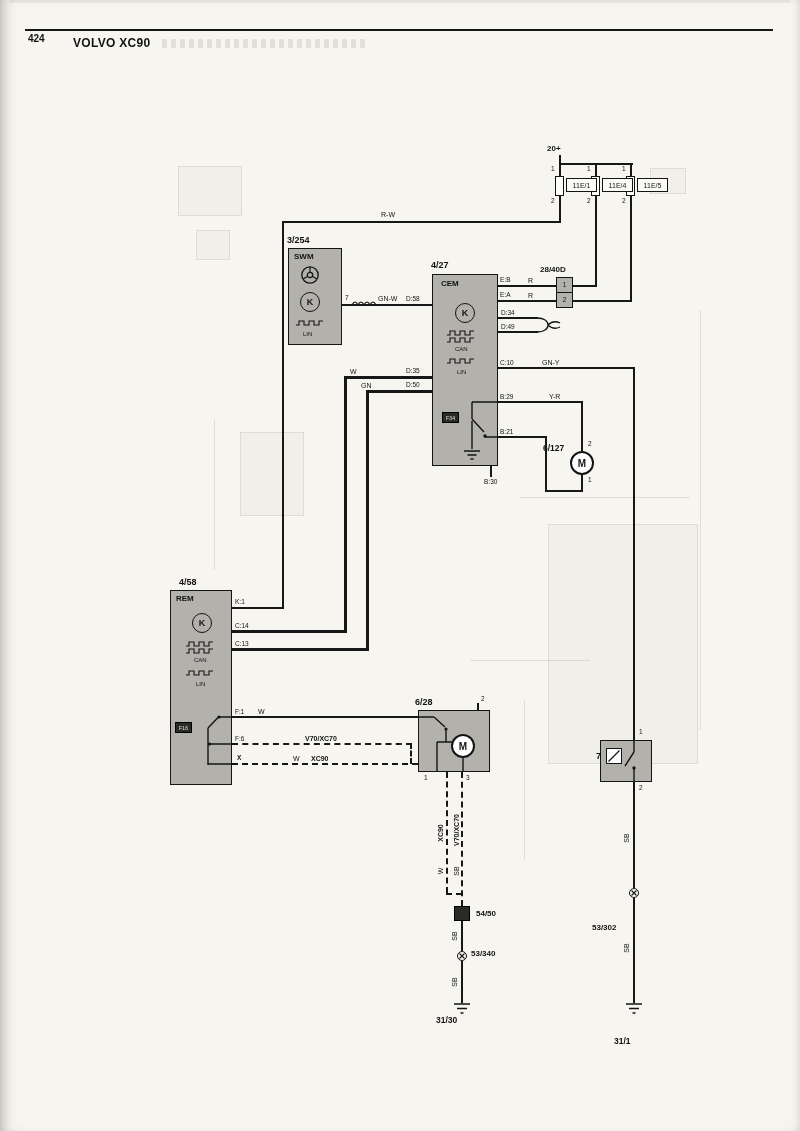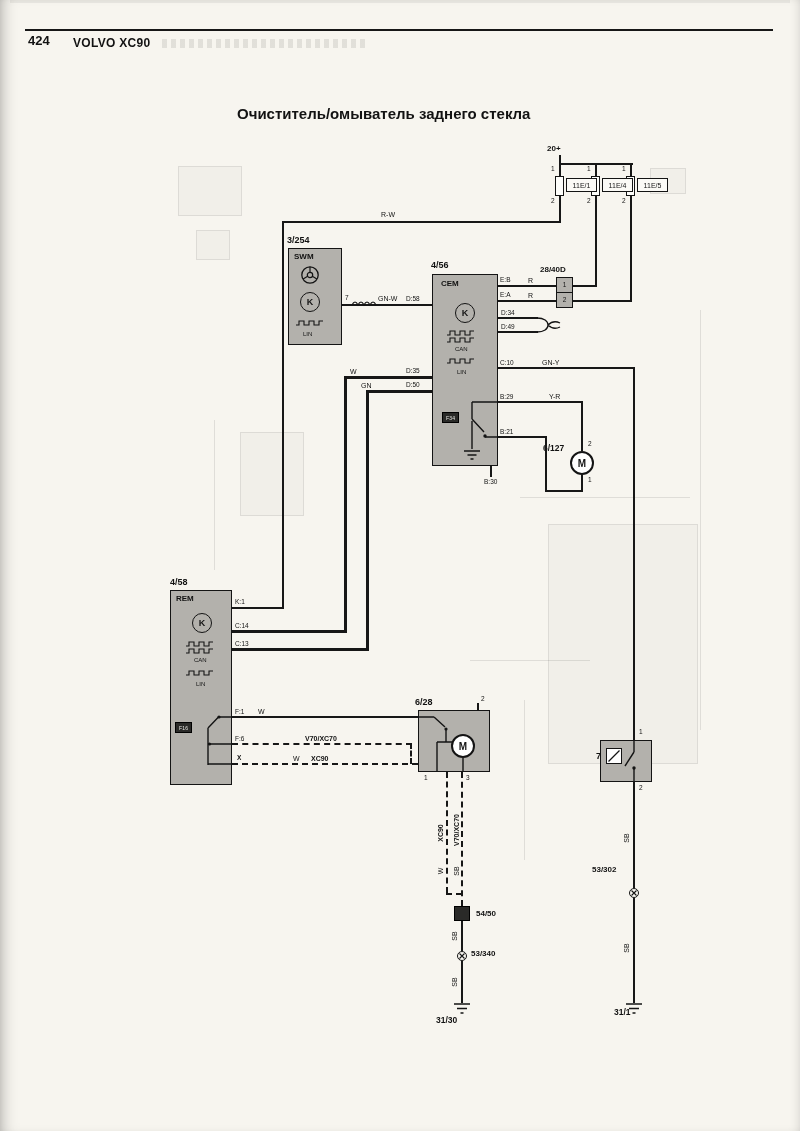--- a/index.html
+++ b/index.html
@@ -53,24 +53,23 @@
   <div class="gline" style="left:214px;top:420px;width:1px;height:150px"></div>
   <div class="ghost" style="left:240px;top:432px;width:64px;height:84px"></div>
   <div class="gline" style="left:520px;top:497px;width:170px;height:1px"></div>
   <div class="ghost" style="left:548px;top:524px;width:150px;height:240px"></div>
   <div class="gline" style="left:700px;top:310px;width:1px;height:420px"></div>
   <div class="ghost" style="left:650px;top:168px;width:36px;height:26px"></div>
   <div class="gline" style="left:524px;top:700px;width:1px;height:160px"></div>
   <div class="gline" style="left:470px;top:660px;width:120px;height:1px"></div>
 
   <div class="wh" style="left:25px;top:29px;width:748px"></div>
-  <span class="lbl" style="left:28px;top:34px;font-size:13px;font-weight:bold">424</span>
+  <span class="lbl" style="left:28px;top:34px;font-size:10px;font-weight:bold">424</span>
   <span class="lbl" style="left:73px;top:37px;font-size:12px;font-weight:bold;letter-spacing:.3px">VOLVO XC90</span>
 
-  <span class="lbl" style="left:237px;top:106px;font-size:15px;font-weight:bold">Очиститель/омыватель заднего стекла</span>
 
   <span class="lbl t8 b" style="left:547px;top:145px">20+</span>
   <div class="wv" style="left:559px;top:155px;height:9px"></div>
   <div class="wh" style="left:559px;top:163px;width:74px"></div>
   <div class="wv" style="left:559px;top:163px;height:13px"></div>
   <div class="wv" style="left:595px;top:163px;height:13px"></div>
   <div class="wv" style="left:630px;top:163px;height:13px"></div>
 
   <span class="lbl p" style="left:551px;top:166px">1</span>
   <span class="lbl p" style="left:587px;top:166px">1</span>
@@ -104,21 +103,21 @@
   </div>
   <div class="wh" style="left:498px;top:285px;width:58px"></div>
   <div class="wh" style="left:498px;top:300px;width:58px"></div>
   <div class="wh" style="left:573px;top:285px;width:24px"></div>
   <div class="wh" style="left:573px;top:300px;width:59px"></div>
   <span class="lbl p" style="left:500px;top:277px">E:B</span>
   <span class="lbl p" style="left:500px;top:292px">E:A</span>
   <span class="lbl" style="left:528px;top:277px">R</span>
   <span class="lbl" style="left:528px;top:292px">R</span>
 
-  <span class="lbl cid" style="left:431px;top:261px">4/56</span>
+  <span class="lbl cid" style="left:431px;top:261px">4/27</span>
   <div class="comp" style="left:432px;top:274px;width:66px;height:192px"></div>
   <span class="lbl t8 b" style="left:441px;top:280px">CEM</span>
   <div class="kic" style="left:455px;top:303px">K</div>
   <svg class="ic" style="left:447px;top:330px" width="28" height="13">
     <path d="M0 5 H3 V1 H8 V5 H13 V1 H18 V5 H23 V1 H27" fill="none" stroke="#141414" stroke-width="1.1"></path>
     <path d="M0 12 H3 V8 H8 V12 H13 V8 H18 V12 H23 V8 H27" fill="none" stroke="#141414" stroke-width="1.1"></path>
   </svg>
   <span class="lbl" style="left:455px;top:346px;font-size:6px">CAN</span>
   <svg class="ic" style="left:447px;top:358px" width="28" height="7">
     <path d="M0 5 H3 V1 H8 V5 H13 V1 H18 V5 H23 V1 H27" fill="none" stroke="#141414" stroke-width="1.1"></path>
@@ -176,21 +175,21 @@
     <circle cx="10" cy="10" r="8.2" fill="none" stroke="#141414" stroke-width="1.3"></circle>
     <circle cx="10" cy="10" r="2.7" fill="none" stroke="#141414" stroke-width="1.2"></circle>
     <path d="M10 1.8 V7.3 M3.1 14 L7.7 11.3 M16.9 14 L12.3 11.3" stroke="#141414" stroke-width="1.2"></path>
   </svg>
   <div class="kic" style="left:300px;top:292px">K</div>
   <svg class="ic" style="left:296px;top:320px" width="28" height="7">
     <path d="M0 5 H3 V1 H8 V5 H13 V1 H18 V5 H23 V1 H27" fill="none" stroke="#141414" stroke-width="1.1"></path>
   </svg>
   <span class="lbl" style="left:303px;top:331px;font-size:6px">LIN</span>
 
-  <span class="lbl cid" style="left:170px;top:578px">4/58</span>
+  <span class="lbl cid" style="left:179px;top:578px">4/58</span>
   <div class="comp" style="left:170px;top:590px;width:62px;height:195px"></div>
   <span class="lbl t8 b" style="left:176px;top:595px">REM</span>
   <div class="kic" style="left:192px;top:613px">K</div>
   <svg class="ic" style="left:186px;top:641px" width="28" height="13">
     <path d="M0 5 H3 V1 H8 V5 H13 V1 H18 V5 H23 V1 H27" fill="none" stroke="#141414" stroke-width="1.1"></path>
     <path d="M0 12 H3 V8 H8 V12 H13 V8 H18 V12 H23 V8 H27" fill="none" stroke="#141414" stroke-width="1.1"></path>
   </svg>
   <span class="lbl" style="left:194px;top:657px;font-size:6px">CAN</span>
   <svg class="ic" style="left:186px;top:670px" width="28" height="7">
     <path d="M0 5 H3 V1 H8 V5 H13 V1 H18 V5 H23 V1 H27" fill="none" stroke="#141414" stroke-width="1.1"></path>
@@ -283,21 +282,21 @@
     <circle cx="10" cy="28" r="1.7" fill="#141414"></circle>
   </svg>
   <span class="lbl p" style="left:639px;top:785px">2</span>
   <div class="wv" style="left:633px;top:781px;height:107px"></div>
   <span class="vlbl" style="left:626px;top:838px">SB</span>
   <div class="splice" style="left:629px;top:888px">
     <svg class="ic" style="left:-1.5px;top:-1.5px" width="10" height="10">
       <path d="M2.5 2.5 L7.5 7.5 M7.5 2.5 L2.5 7.5" stroke="#141414" stroke-width="1.1"></path>
     </svg>
   </div>
-  <span class="lbl t8 b" style="left:592px;top:866px">53/302</span>
+  <span class="lbl t8 b" style="left:592px;top:924px">53/302</span>
   <div class="wv" style="left:633px;top:898px;height:105px"></div>
   <span class="vlbl" style="left:626px;top:948px">SB</span>
   <svg class="ic" style="left:625px;top:1003px" width="18" height="14">
     <path d="M1 1 H17 M4 5.5 H14 M7.5 10 H10.5" stroke="#141414" stroke-width="1.6"></path>
   </svg>
-  <span class="lbl t85 b" style="left:614px;top:1008px">31/1</span>
+  <span class="lbl t85 b" style="left:614px;top:1037px">31/1</span>
 
 </div>
 
 </body></html>

